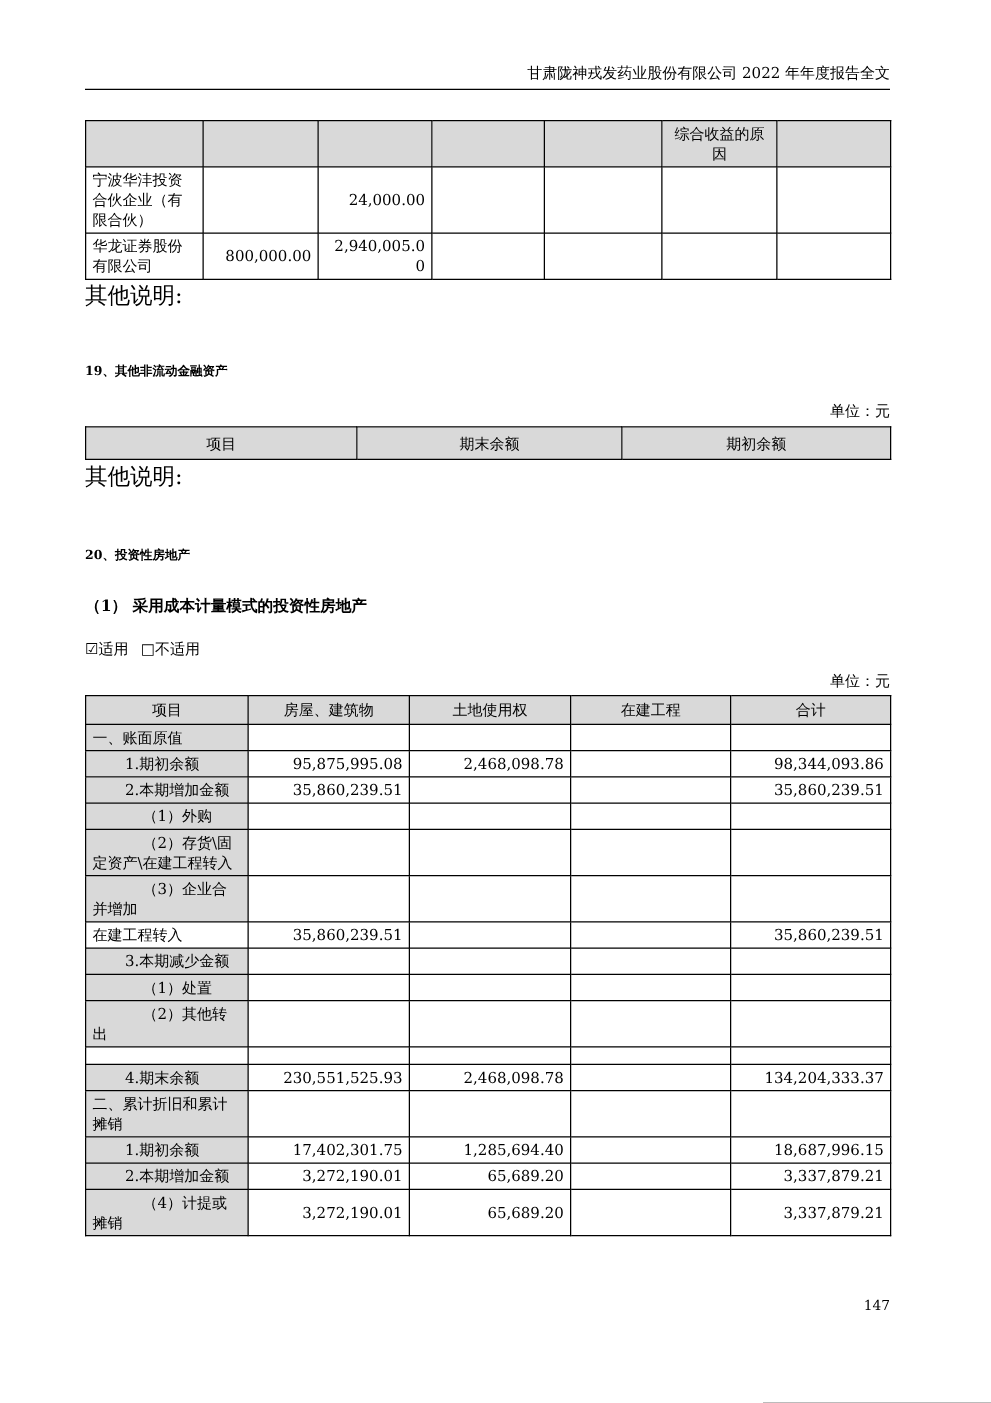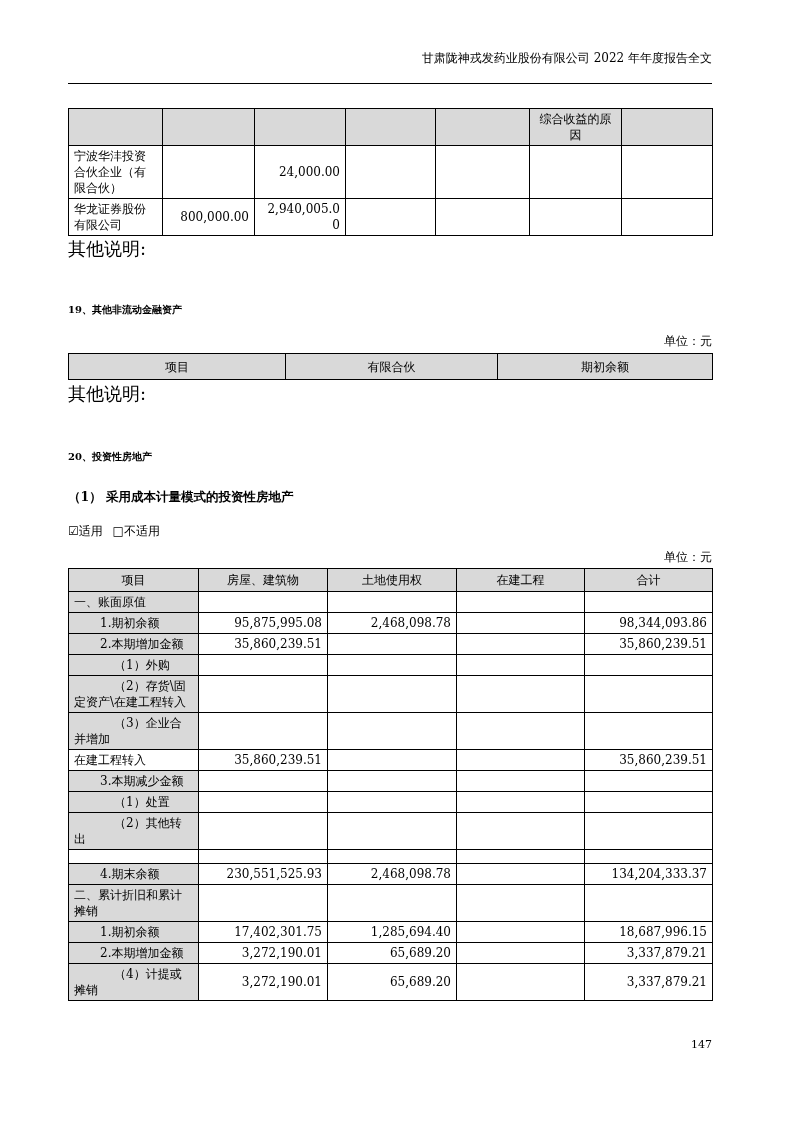--- a/index.html
+++ b/index.html
@@ -1,21 +1,21 @@
 <!DOCTYPE html>
 <html style="--shade: #d9d9d9;"><head>
 <meta charset="utf-8">
 <style>
   * { box-sizing: border-box; margin: 0; padding: 0; }
   html,body { background:#888; }
   body { font-family:"DejaVu Serif","Liberation Serif",serif; color:#000; }
   .page { position:relative; width:793px; height:1122px; background:#fff; overflow:hidden; margin:0 auto; }
   .content { width:644px; margin-left:68px; }
 
-  .doc-header { margin-top:50px; padding-bottom:16px; border-bottom:1.5px solid #000;
+  .doc-header { margin-top:50px; padding-bottom:4px; border-bottom:1.5px solid #000;
                 text-align:right; font-size:12px; line-height:17px; }
 
   table { border-collapse:collapse; table-layout:fixed; width:644px; border:1.5px solid #000; }
   td { border:1px solid #000; font-size:12px; line-height:16px; padding:2px 5px;
        vertical-align:middle; overflow:hidden; word-break:break-all; }
   .shade { background:var(--shade,#d9d9d9); }
   .num { text-align:right; }
   .ctr { text-align:center; }
   .lbl { text-align:left; }
   .ind1 { text-indent:26px; }
@@ -96,21 +96,21 @@
     <p class="unit u19">单位：元</p>
     <table class="t-19">
       <colgroup>
           <col style="width:217px">
           <col style="width:212px">
           <col style="width:215px">
         </colgroup>
       <tbody>
           <tr class="hdr">
         <td class="shade ctr">项目</td>
-        <td class="shade ctr">有限合伙</td>
+        <td class="shade ctr">期末余额</td>
         <td class="shade ctr">期初余额</td>
       </tr>
     </tbody>
       </table>
     <p class="note" style="margin-top:6px">其他说明:</p>
 
     <h3 class="sec-heading s20">20、投资性房地产</h3>
     <h4 class="sub-heading">（1） 采用成本计量模式的投资性房地产</h4>
     <p class="applicability">
       <span>☑适用</span>

